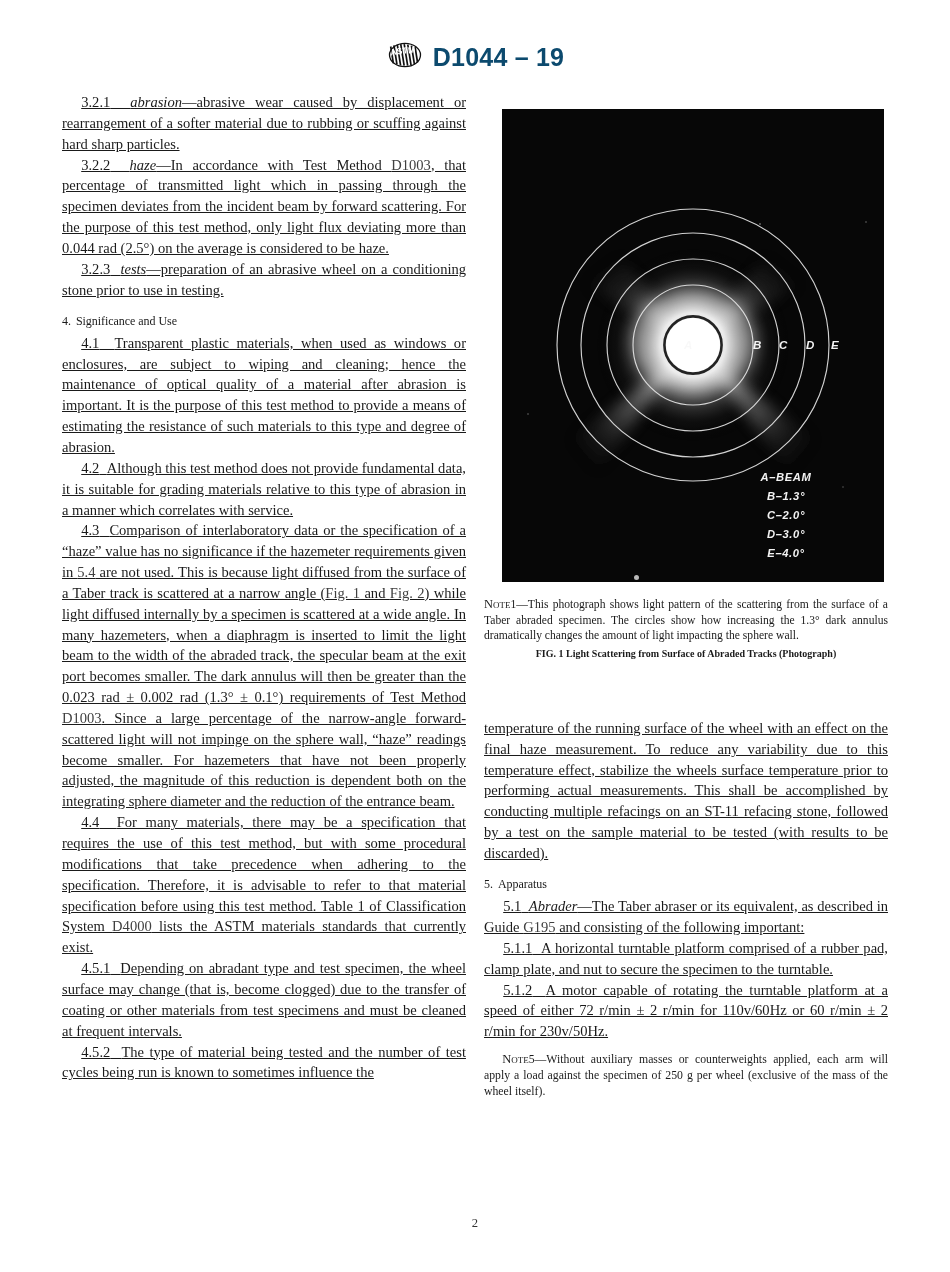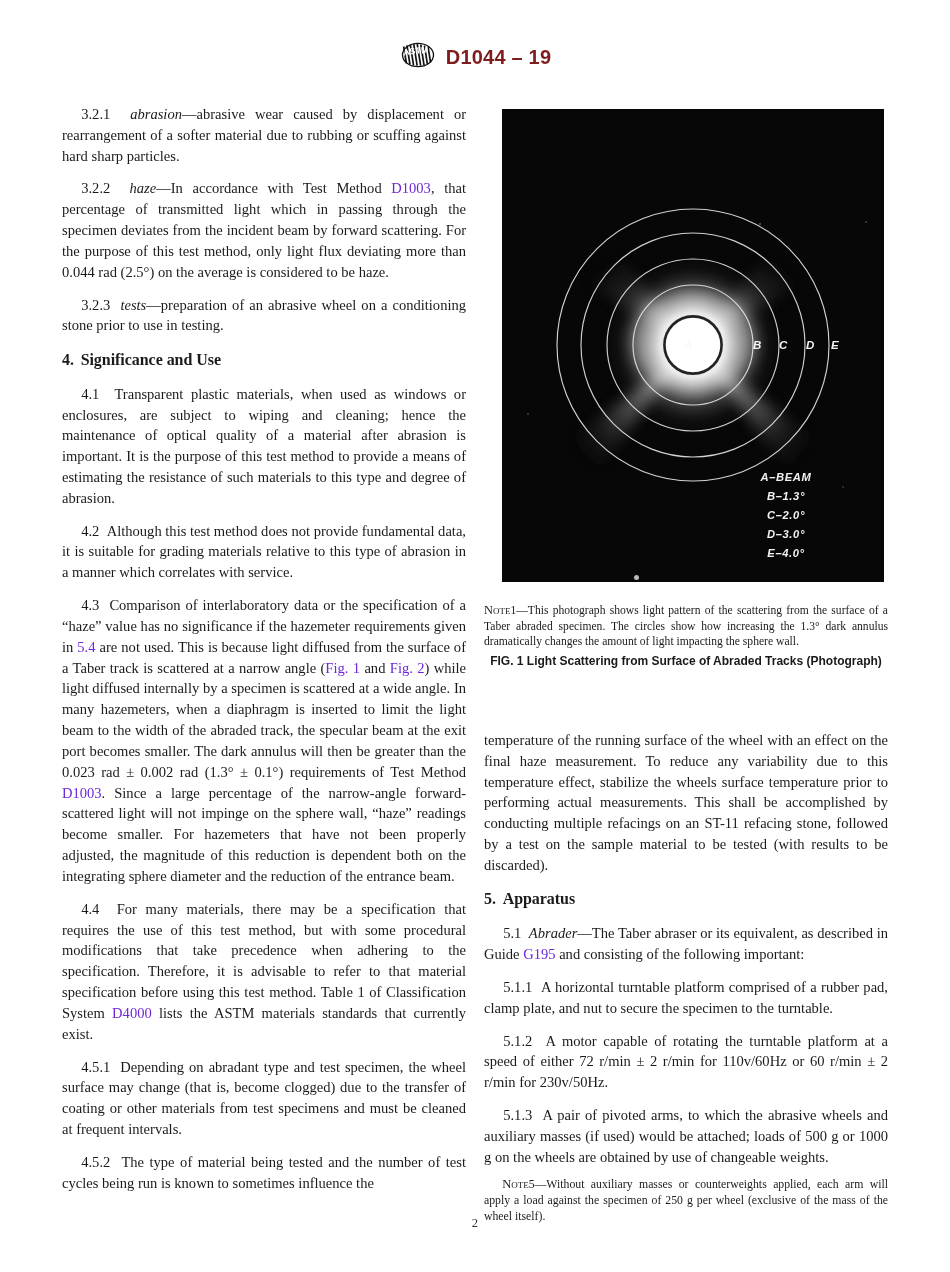--- a/index.html
+++ b/index.html
@@ -25,59 +25,60 @@
     display: flex;
     align-items: center;
     justify-content: center;
     gap: 9px;
   }
   .astm-logo {
     display: block;
   }
   .header-designation {
     font-family: "Liberation Sans", "DejaVu Sans", sans-serif;
-    font-size: 20px;
+    font-size: 25px;
     font-weight: bold;
     letter-spacing: 0.2px;
-    color: #7f1d1d;
+    color: #0c4a6e;
     white-space: nowrap;
   }
 
   
   .col {
     position: absolute;
     top: 92px;
     width: 404px;
     font-size: 14.55px;
     line-height: 1.432;
     text-align: justify;
     text-justify: inter-word;
     hyphens: none;
   }
   .col-left  { left: 62px;  }
   .col-right { left: 484px; }
 
   p.para {
-    margin: 12px 0 0.01em 0;
+    margin: 0 0 0.01em 0;
     text-indent: 1.32em;
+    text-decoration: underline;
   }
   p.para.cont { text-indent: 0; }
 
   .sec-head {
-    font-weight: bold;
+    font-weight: normal;
     margin: 12.5px 0 2.5px 0;
     text-indent: 0;
-    font-size: 16px;
+    font-size: 12px;
     letter-spacing: -0.05px;
   }
   .sec-head .num { margin-right: 0.42em; }
 
   i.term { font-style: italic; }
   .ref {
-    color: #6d28d9;
+    color: #404040;
   }
   .nb { white-space: nowrap; }
 
   
   .figure-block {
     position: absolute;
     left: 484px;
     top: 92px;
     width: 404px;
   }
@@ -94,36 +95,36 @@
     left: 0;
     top: 0;
     width: 382px;
     height: 473px;
     background: #060606;
     overflow: hidden;
   }
   .photo svg { display: block; }
 
   .fig-note {
-    margin-top: 20px;
+    margin-top: 14px;
     font-size: 11.6px;
     line-height: 1.345;
     text-align: justify;
   }
   .fig-note .note-lbl {
     font-variant: small-caps;
     font-size: 12.4px;
   }
   .fig-note-body { text-indent: 1.55em; }
 
   .fig-caption {
     margin-top: 4px;
-    font-family: Liberation Sans, sans-serif;
+    font-family: Liberation Serif, serif;
     font-weight: bold;
-    font-size: 12px;
+    font-size: 10px;
     line-height: 1.26;
     text-align: center;
   }
 
   
   .body-note {
     font-size: 11.75px;
     line-height: 1.345;
     text-align: justify;
     margin-top: 9px;
@@ -307,19 +308,18 @@
   <p class="para cont">temperature of the running surface of the wheel with an effect on the final haze measurement. To reduce any variability due to this temperature effect, stabilize the wheels surface temperature prior to performing actual measurements. This shall be accomplished by conducting multiple refacings on an ST-11 refacing stone, followed by a test on the sample material to be tested (with results to be discarded).</p>
 
   <p class="sec-head"><span class="num">5.</span><span>Apparatus</span></p>
 
   <p class="para"><span>5.1</span>&nbsp;&nbsp;<i class="term">Abrader</i><span>—The Taber abraser or its equivalent, as described in Guide </span><span class="ref">G195</span><span> and consisting of the following important:</span></p>
 
   <p class="para"><span>5.1.1</span>&nbsp;&nbsp;<span>A horizontal turntable platform comprised of a rubber pad, clamp plate, and nut to secure the specimen to the turntable.</span></p>
 
   <p class="para"><span>5.1.2</span>&nbsp;&nbsp;<span>A motor capable of rotating the turntable platform at a speed of either 72 r/min ± 2 r/min for 110v/60Hz or 60 r/min ± 2 r/min for 230v/50Hz.</span></p>
 
-  <p class="para"><span>5.1.3</span>&nbsp;&nbsp;<span>A pair of pivoted arms, to which the abrasive wheels and auxiliary masses (if used) would be attached; loads of 500 g or 1000 g on the wheels are obtained by use of changeable weights.</span></p>
 
   <p class="body-note"><span class="note-lbl">Note</span><span>5—</span><span>Without auxiliary masses or counterweights applied, each arm will apply a load against the specimen of 250 g per wheel (exclusive of the mass of the wheel itself).</span></p>
 
 </div>
 
 <div class="page-number">2</div>
 
 </body></html>

